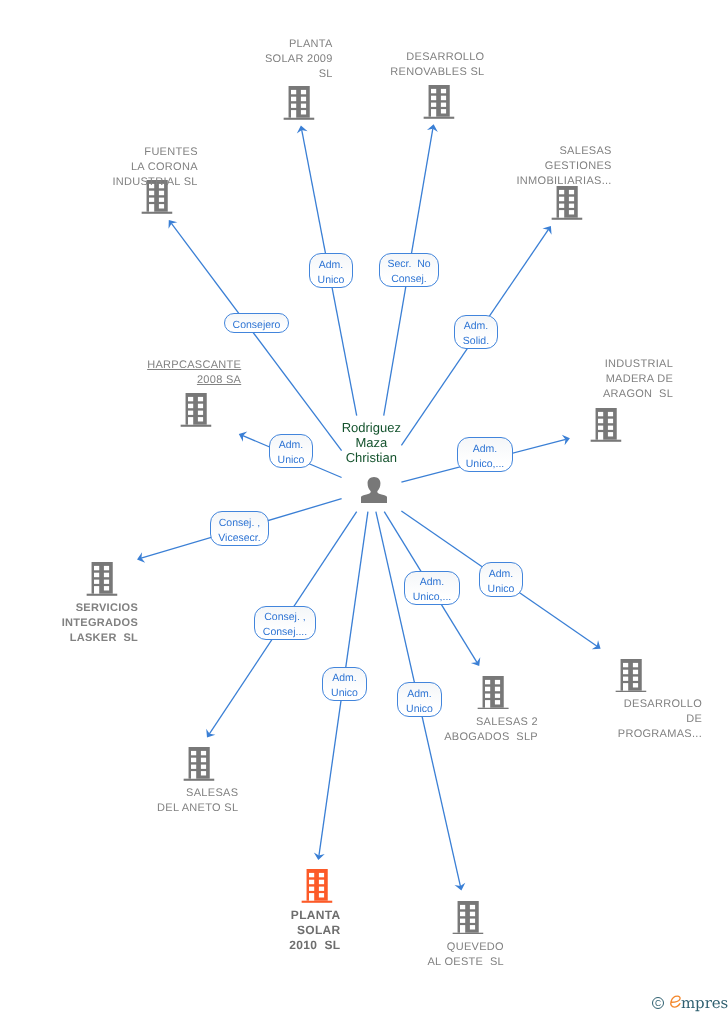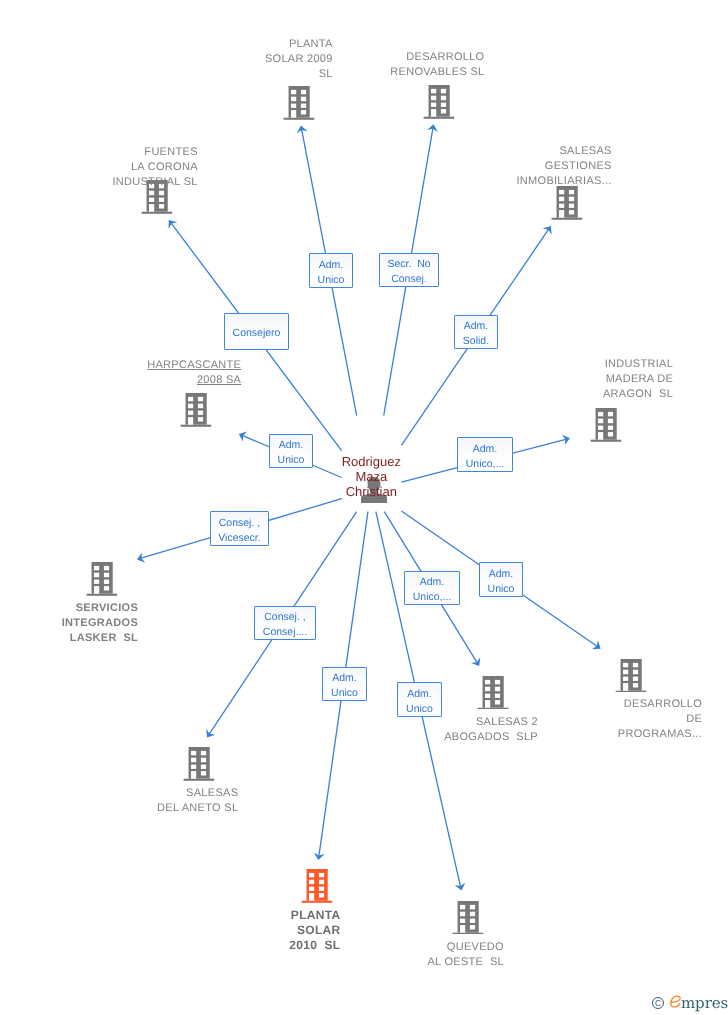--- a/index.html
+++ b/index.html
@@ -8,24 +8,24 @@
        font-family:"Liberation Sans",sans-serif;
        -webkit-font-smoothing:antialiased;text-rendering:geometricPrecision;}
   #stage{position:absolute;left:0;top:0;width:728px;height:1015px;background:#fff;}
   #edges{position:absolute;left:0;top:0;width:728px;height:1015px;}
   .node{position:absolute;transform:translate(-50%,0);line-height:0;}
   .node-label{position:absolute;transform:translateX(-50%);text-align:right;
               color:#818181;font-size:11px;line-height:15px;letter-spacing:0.3px;
               font-weight:400;white-space:pre;}
   .node-label.hl{color:#6e6e6e;font-weight:bold;font-size:12px;letter-spacing:0.3px;}
   .center-label{position:absolute;transform:translateX(-50%);text-align:center;
-              color:#7f1d1d;font-size:13px;line-height:15px;letter-spacing:0px;
-              font-weight:400;white-space:pre;margin-top:34px;}
+              color:#14532d;font-size:13px;line-height:15px;letter-spacing:0px;
+              font-weight:400;white-space:pre;}
   .edge-label{position:absolute;transform:translate(-50%,-50%);
-              border:1.4px solid #4285dc;border-radius:1px;
+              border:1.4px solid #4285dc;border-radius:12px;
               background:linear-gradient(180deg,#f4f6f8 0%,#fafbfc 40%,#ffffff 78%,#ffffff 100%);
               color:#2f75d4;font-size:10.5px;line-height:15px;text-align:center;
               box-sizing:border-box;white-space:pre;
               display:flex;align-items:center;justify-content:center;padding-top:4.6px;}
   .wm{position:absolute;left:650px;top:994px;width:78px;height:18px;}
   .wm .c{position:absolute;left:2px;top:3.0px;width:12px;height:12px;
          border:1.4px solid #2f6070;border-radius:50%;box-sizing:border-box;}
   .wm .c i{position:absolute;left:0;top:-0.3px;width:100%;text-align:center;
            font-style:normal;font-family:"Liberation Sans",sans-serif;font-size:8.5px;
            line-height:11px;color:#2f6070;}
@@ -295,21 +295,21 @@
         </svg></div>
       <div class="center-label" style="left: 371.3px; top: 419.5px;">Rodriguez
 Maza
 Christian</div>
     </div>
   <div id="labels">
       <div class="edge-label" style="left: 309px; top: 253px; width: 44px; height: 35px; transform: none;">Adm.
 Unico</div>
       <div class="edge-label" style="left: 379px; top: 253px; width: 60px; height: 34px; transform: none;">Secr.  No
 Consej.</div>
-      <div class="edge-label" style="left: 224px; top: 313px; width: 65px; height: 37px; transform: none;">Consejero</div>
+      <div class="edge-label" style="left: 224px; top: 313px; width: 65px; height: 20px; transform: none;">Consejero</div>
       <div class="edge-label" style="left: 454px; top: 315px; width: 44px; height: 34px; transform: none;">Adm.
 Solid.</div>
       <div class="edge-label" style="left: 269px; top: 434px; width: 44px; height: 34px; transform: none;">Adm.
 Unico</div>
       <div class="edge-label" style="left: 457px; top: 437px; width: 56px; height: 35px; transform: none;">Adm.
 Unico,...</div>
       <div class="edge-label" style="left: 210px; top: 511px; width: 59px; height: 35px; transform: none;">Consej. ,
 Vicesecr.</div>
       <div class="edge-label" style="left: 479px; top: 562px; width: 44px; height: 35px; transform: none;">Adm.
 Unico</div>

